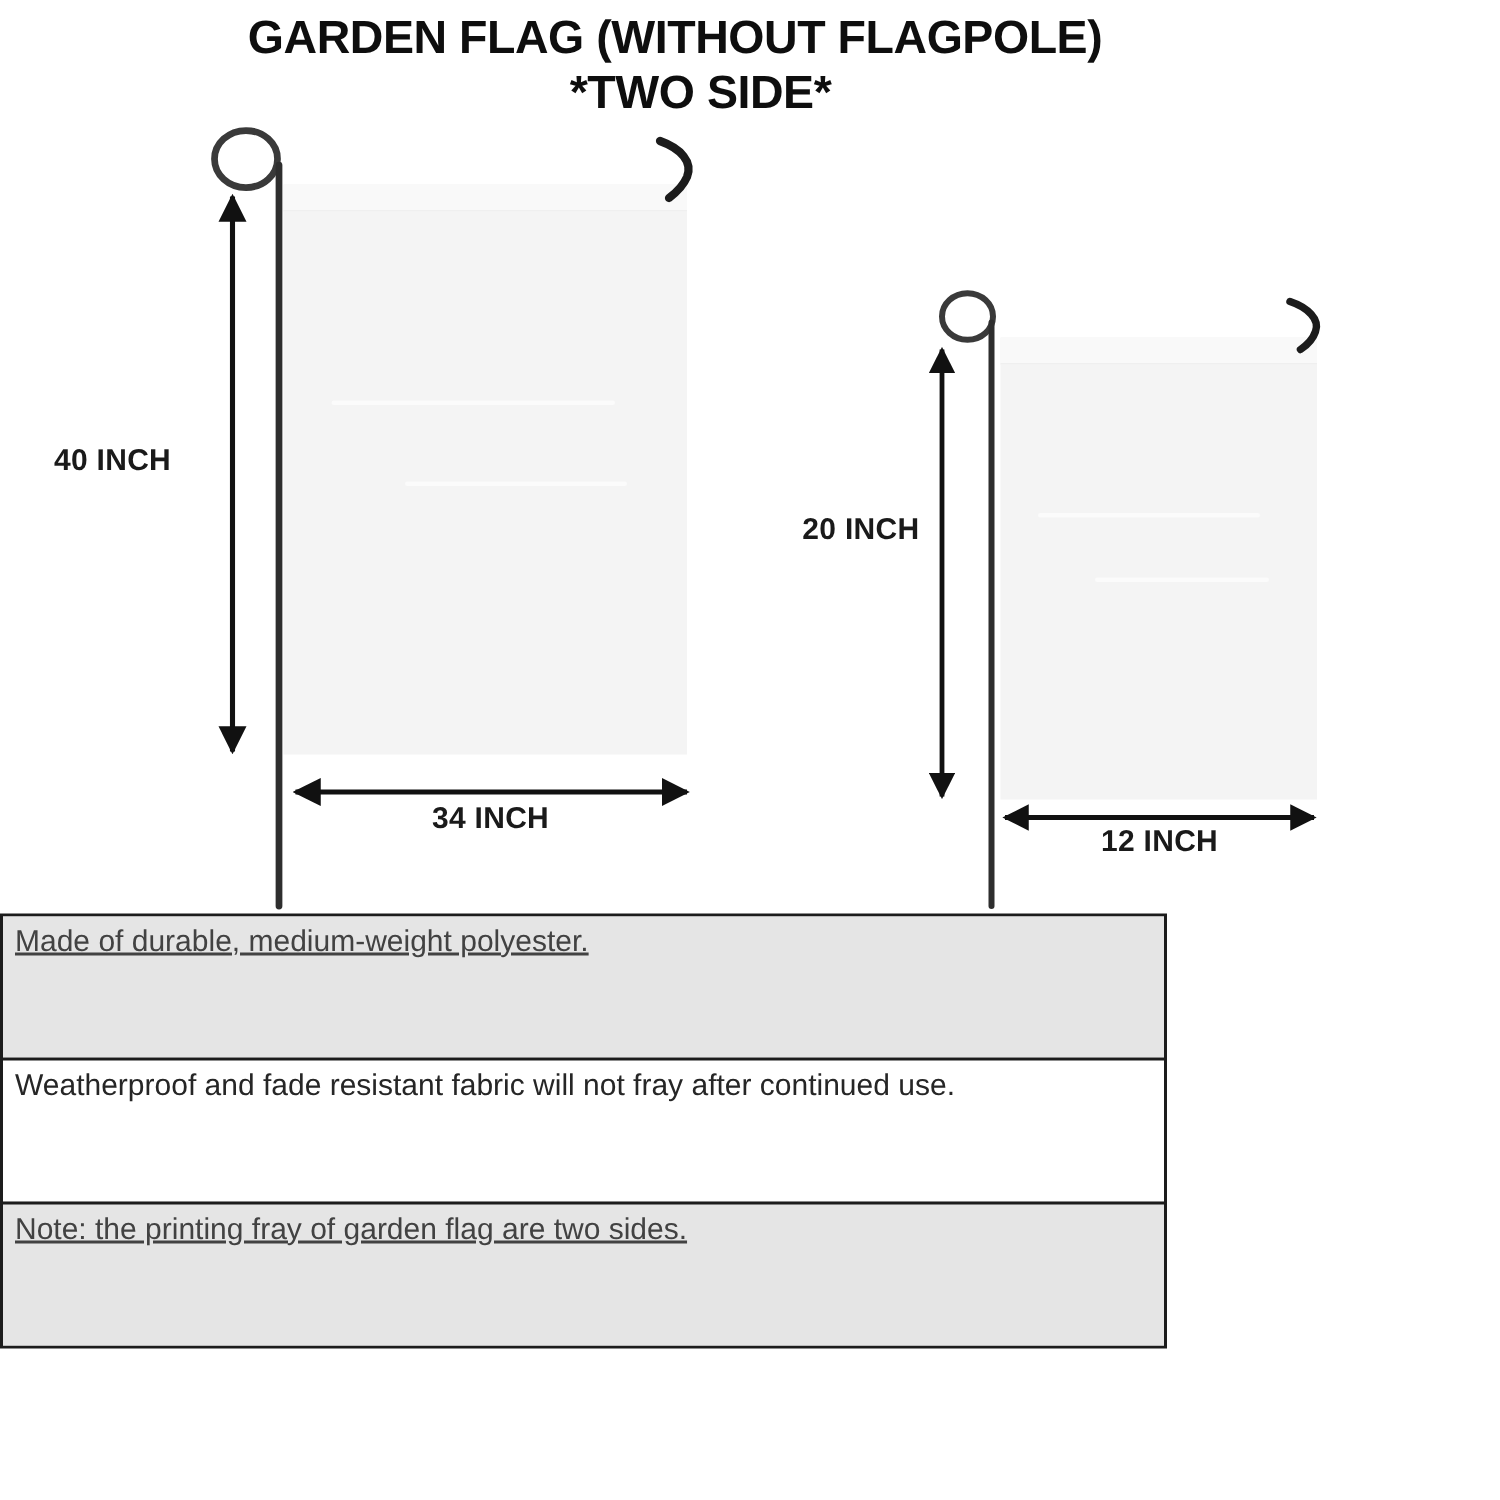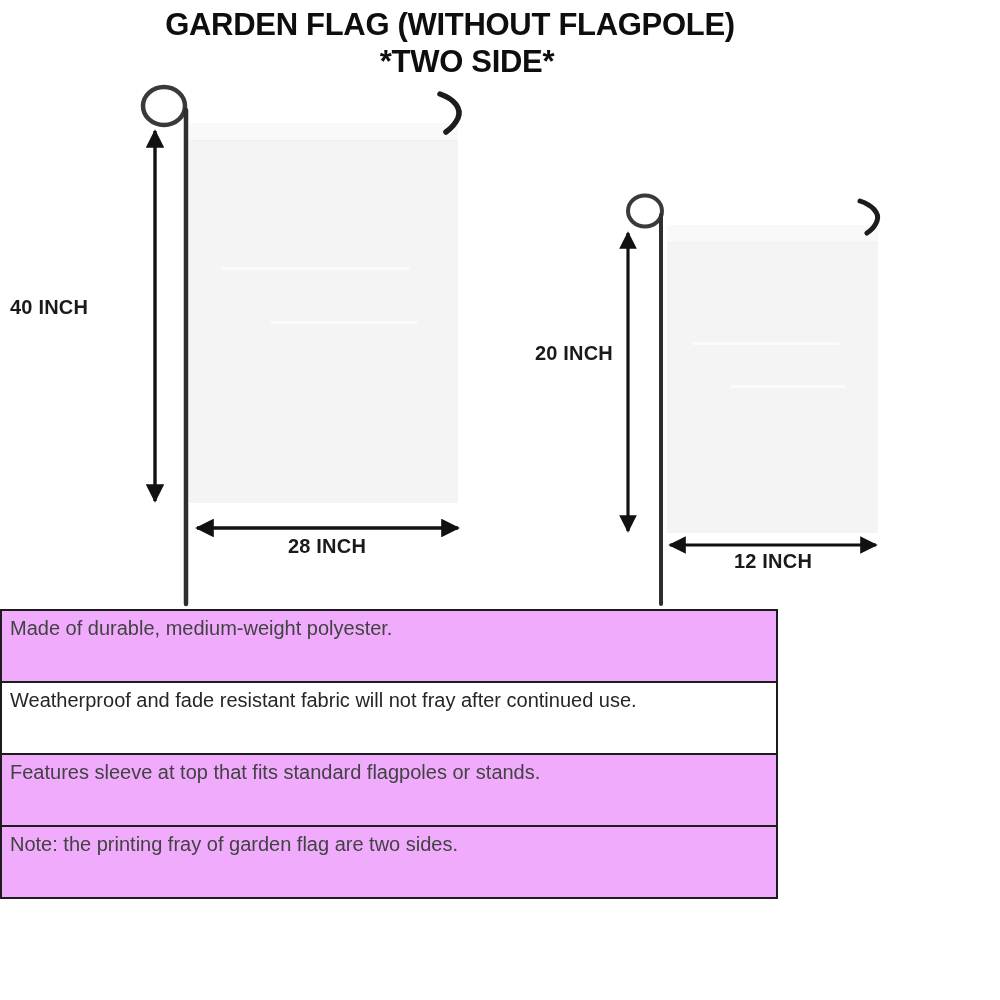--- a/index.html
+++ b/index.html
@@ -55,41 +55,41 @@
   
   svg.strokes { position: absolute; left: 0; top: 0; }
   
   .dim-label {
     position: absolute;
     font-size: 20px;
     font-weight: bold;
     color: #1a1a1a;
     letter-spacing: 0.2px;
   }
-  .lbl-h-large { left: 10px;  top: 296px; width: 130px; text-align: left; }
+  .lbl-h-large { left: 10px;  top: 296px; width: 130px; text-align: center; }
   .lbl-w-large { left: 247px; top: 535px; width: 160px; text-align: center; }
   .lbl-h-small { left: 483px; top: 342px; width: 130px; text-align: right; }
   .lbl-w-small { left: 693px; top: 550px; width: 160px; text-align: center; }
   
   .feature-table {
     position: absolute;
     left: 0; top: 609px;
     width: 778px; height: 290px;
     border: 2px solid #1c1c1c;
     display: flex;
     flex-direction: column;
   }
   .feature-row {
     flex: 1;
     padding: 5px 10px 0 8px;
     font-size: 20px;
     line-height: 24px;
   }
   .feature-row + .feature-row { border-top: 2px solid #1c1c1c; }
-  .row-shaded { background: #f0abfc; color: #424242; }
+  .row-shaded { background: #e5e5e5; color: #424242; text-decoration: underline; }
   .row-plain  { background: #ffffff; color: #262626; }
 </style>
 </head>
 <body>
 
 <div class="canvas">
 
   <div class="title-line1">GARDEN FLAG (WITHOUT FLAGPOLE)</div>
   <div class="title-line2">*TWO SIDE*</div>
 
@@ -119,24 +119,23 @@
     <path d="M661,215 L661,604" stroke="#2e2e2e" stroke-width="4" stroke-linecap="round" fill="none"></path>
     <path d="M860,201 C872,205 880,213 877,221 C875,227 870,231 867,233" stroke="#1c1c1c" stroke-width="5" stroke-linecap="round" fill="none"></path>
 
     <line x1="155" y1="131" x2="155" y2="501" stroke="#111111" stroke-width="3.4" marker-start="url(#ah)" marker-end="url(#ah)"></line>
     <line x1="197" y1="528" x2="458" y2="528" stroke="#111111" stroke-width="3.4" marker-start="url(#ah)" marker-end="url(#ah)"></line>
     <line x1="628" y1="233" x2="628" y2="531" stroke="#111111" stroke-width="3.2" marker-start="url(#ah)" marker-end="url(#ah)"></line>
     <line x1="670" y1="545" x2="876" y2="545" stroke="#111111" stroke-width="3.2" marker-start="url(#ah)" marker-end="url(#ah)"></line>
   </svg>
 
   <div class="dim-label lbl-h-large">40 INCH</div>
-  <div class="dim-label lbl-w-large">28 INCH</div>
+  <div class="dim-label lbl-w-large">34 INCH</div>
   <div class="dim-label lbl-h-small">20 INCH</div>
   <div class="dim-label lbl-w-small">12 INCH</div>
 
   <div class="feature-table">
     <div class="feature-row row-shaded">Made of durable, medium-weight polyester.</div>
     <div class="feature-row row-plain">Weatherproof and fade resistant fabric will not fray after continued use.</div>
-    <div class="feature-row row-shaded">Features sleeve at top that fits standard flagpoles or stands.</div>
     <div class="feature-row row-shaded">Note: the printing fray of garden flag are two sides.</div>
   </div>
 
 </div>
 
 </body></html>

